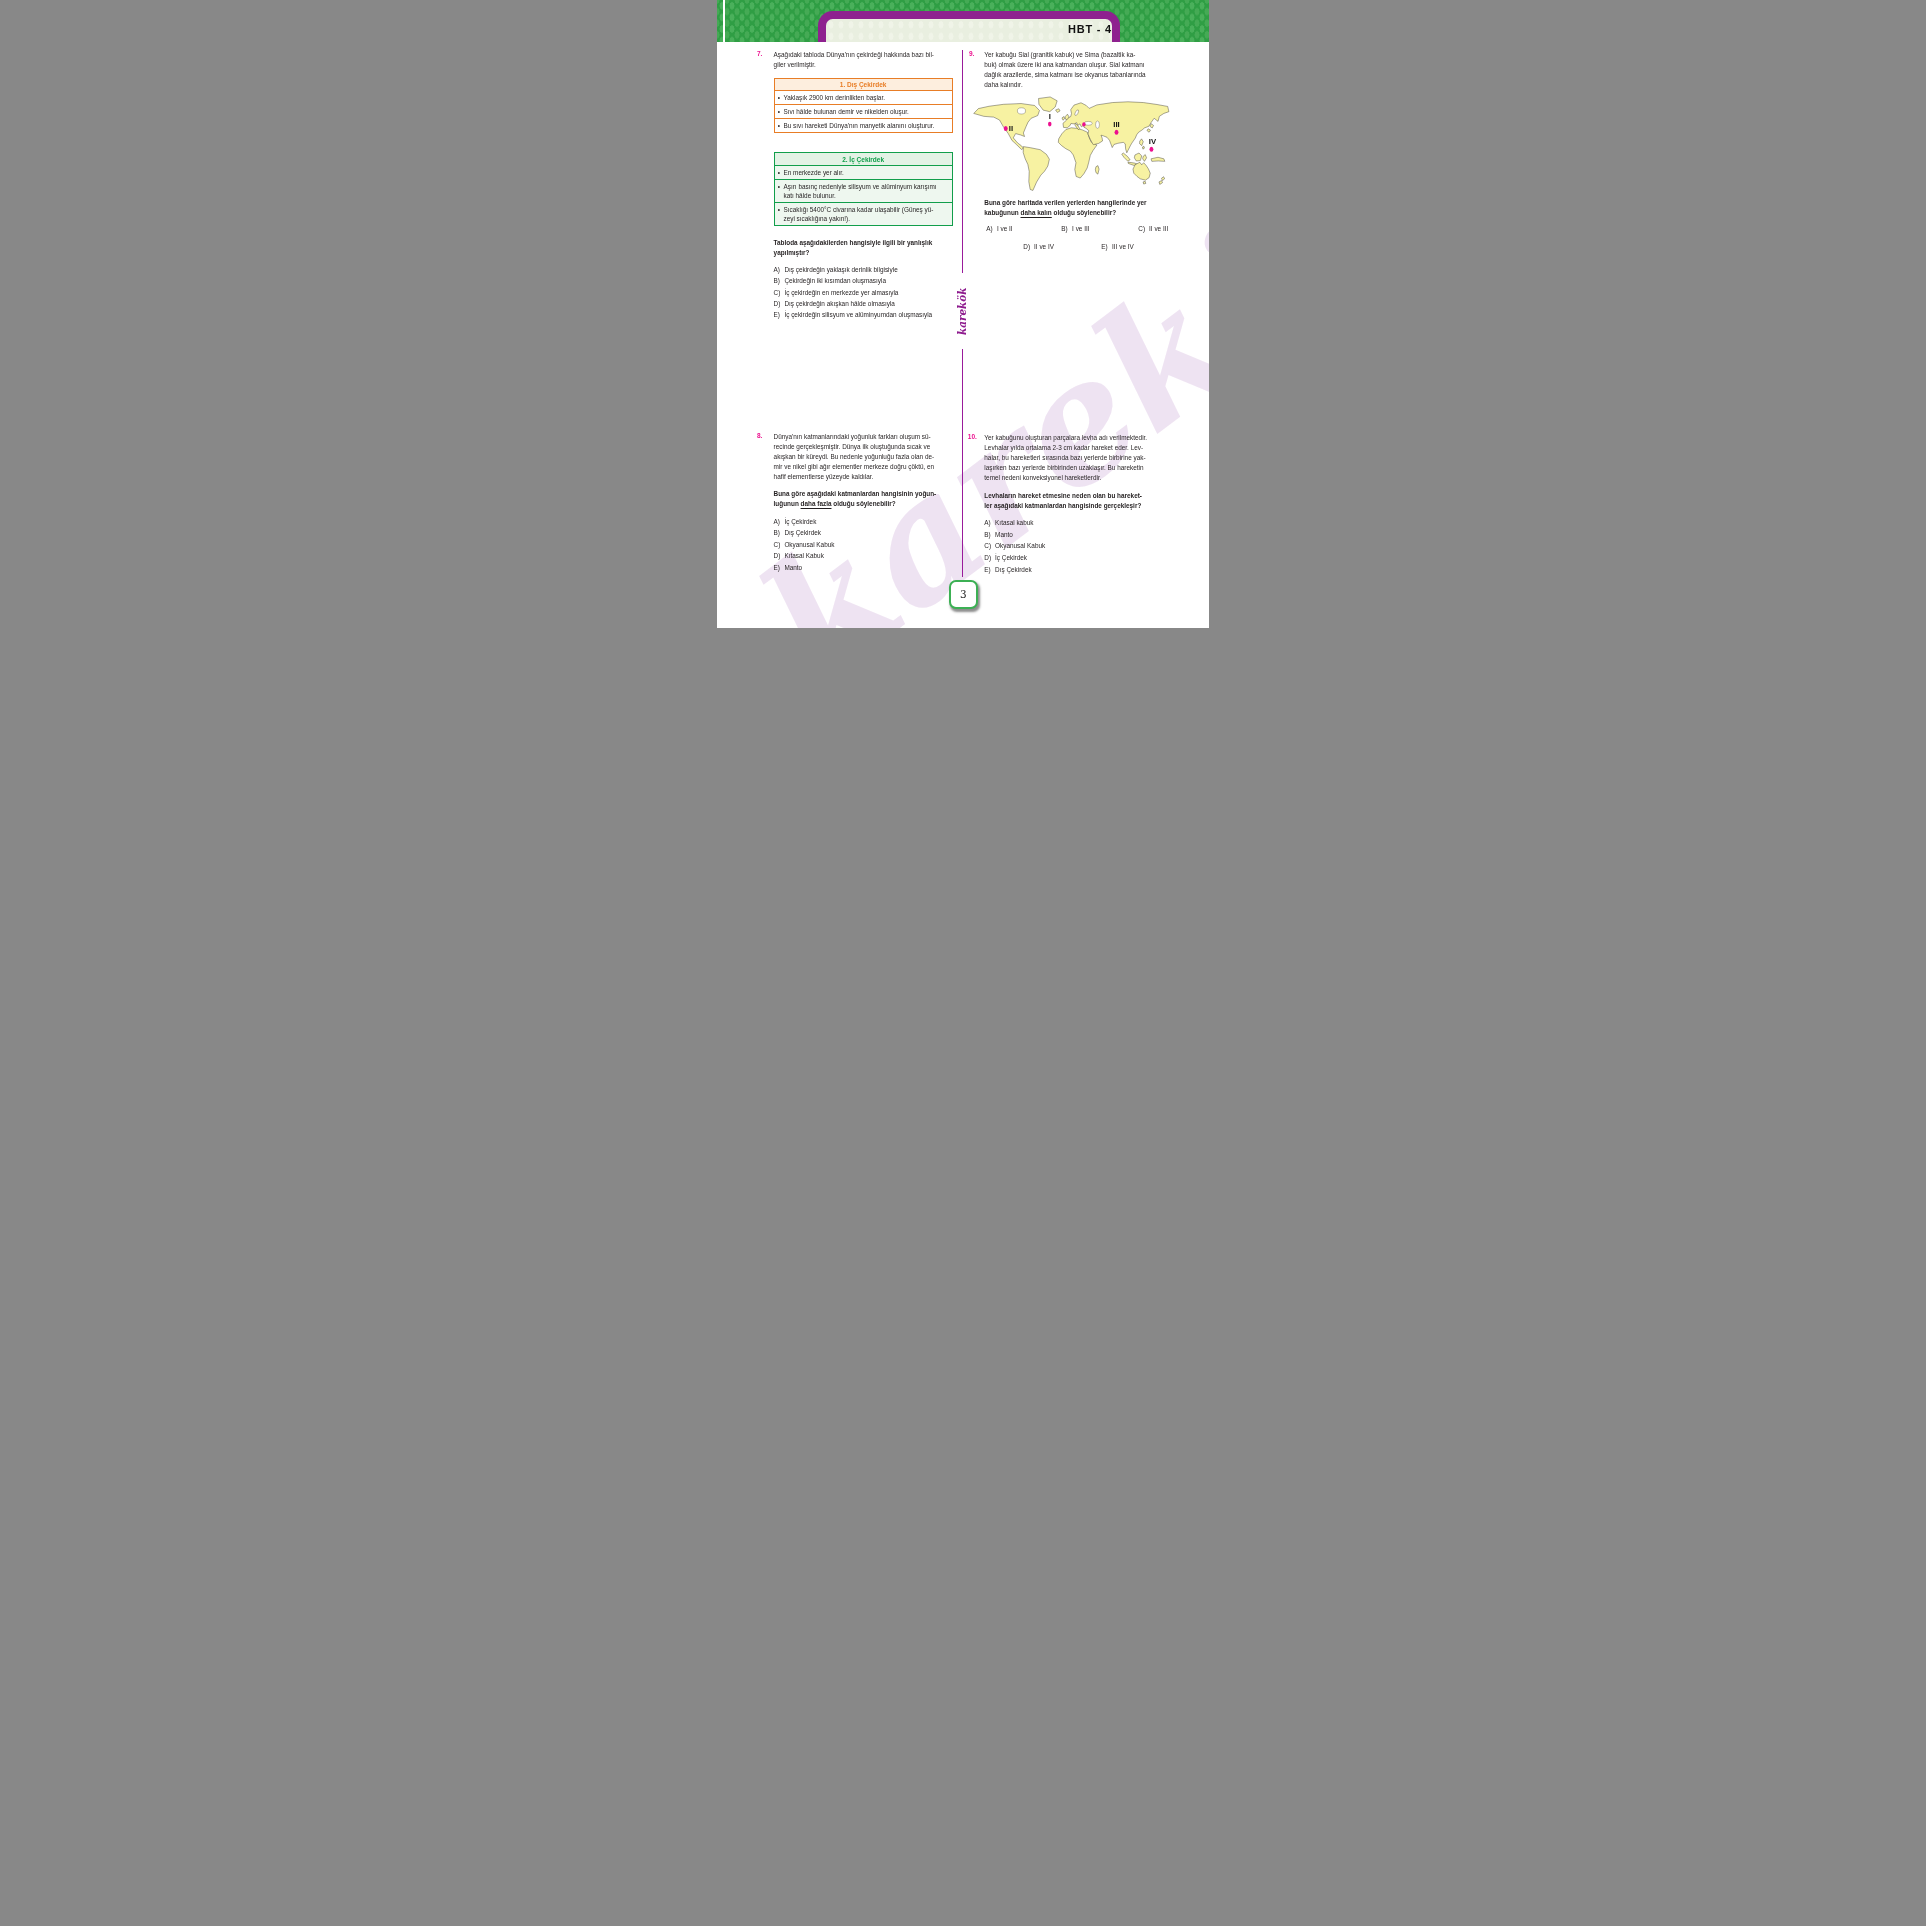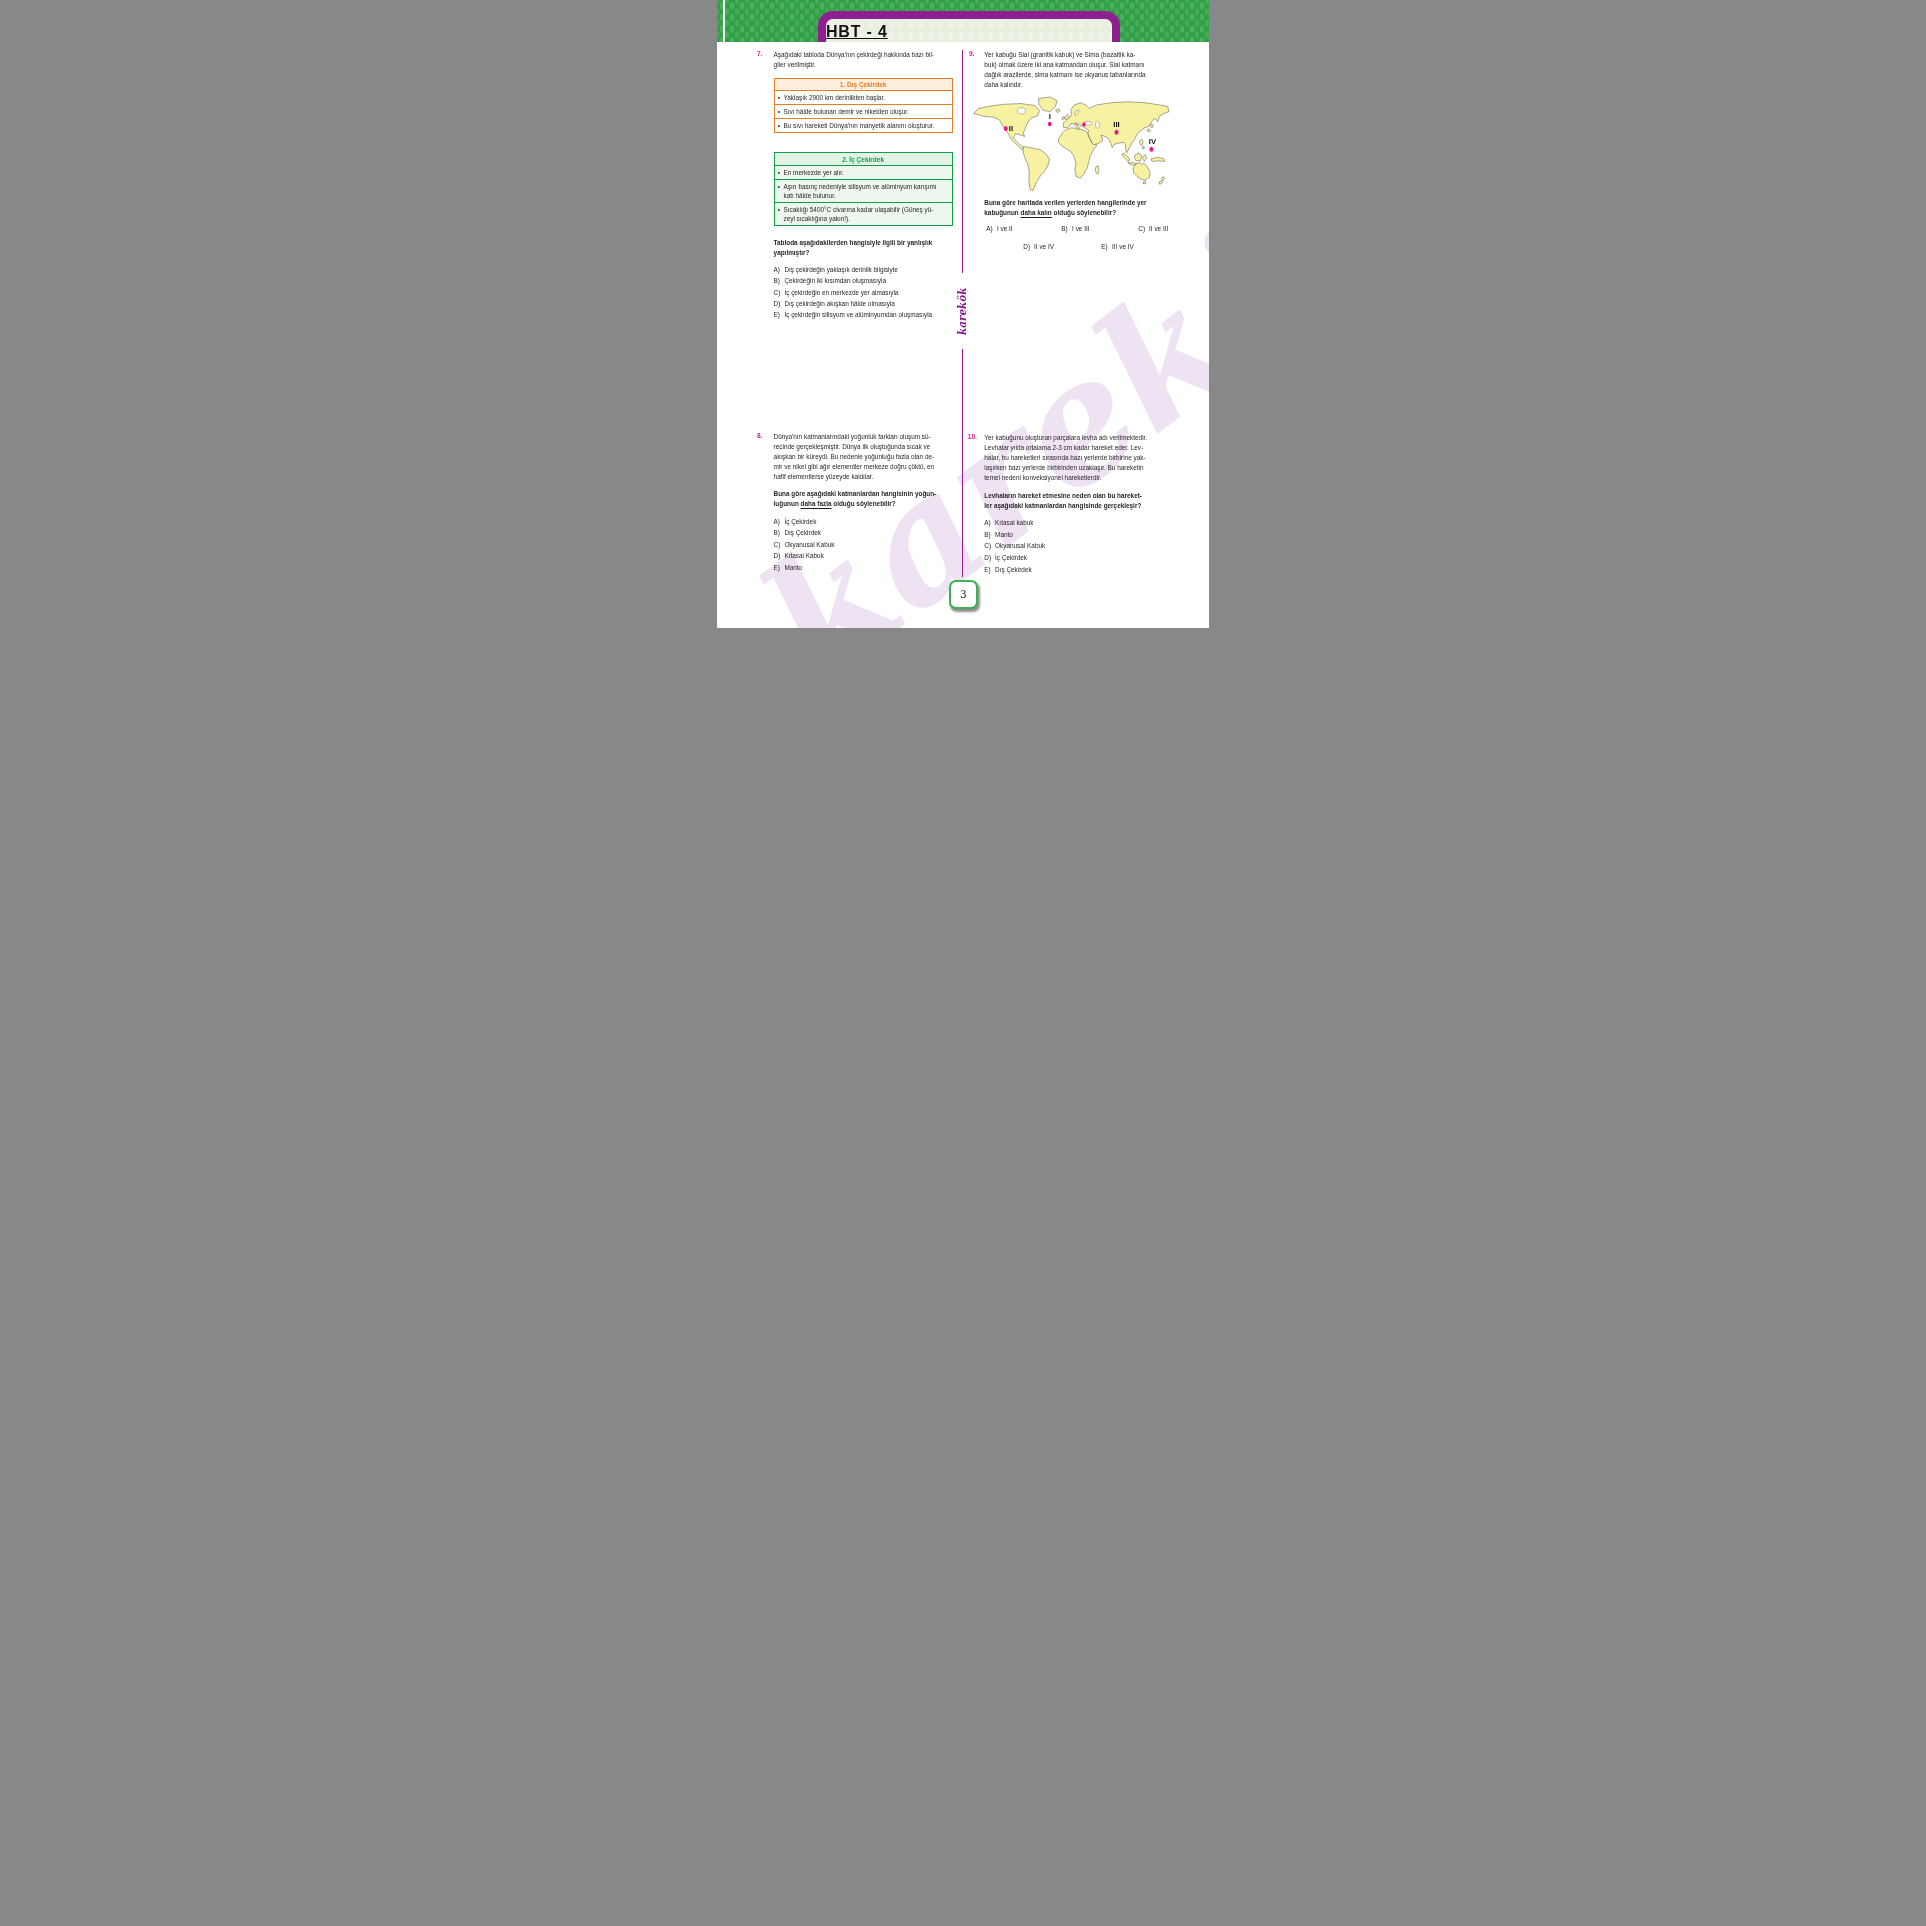--- a/index.html
+++ b/index.html
@@ -15,21 +15,21 @@
         background-image:
           radial-gradient(ellipse 4.2px 5.8px at center,#4ab05b 59%,rgba(0,0,0,0) 61%),
           radial-gradient(ellipse 4.2px 5.8px at center,#45aa55 59%,rgba(0,0,0,0) 61%);
         background-size:10px 11.6px,10px 11.6px;background-position:0 0,5px 5.8px;}
   .band-slit{position:absolute;left:5.8px;top:0;width:2.3px;height:100%;background:#fff;}
   .hbt-box{position:absolute;left:101px;top:11.2px;width:302px;height:42px;box-sizing:border-box;
         border:8px solid #8e218f;border-bottom:none;border-radius:14.6px 14.6px 0 0;
         background-color:#e9efe0;
         background-image:radial-gradient(ellipse 4.2px 5.8px at center,#f0f4e8 59%,rgba(0,0,0,0) 61%);
         background-size:10px 11.6px;}
-  .hbt-title{margin-top:3.5px;text-align:left;font-size:16px;font-weight:bold;letter-spacing:0.8px;color:#111;text-decoration:underline;}
+  .hbt-title{margin-top:3.5px;text-align:right;font-size:11px;font-weight:bold;letter-spacing:0.8px;color:#111;}
   
   .divider-seg{position:absolute;left:245px;width:1.2px;background:#991b9b;z-index:1;}
   .divider-brand{position:absolute;left:238px;top:275px;width:14.6px;height:72px;z-index:1;
         display:flex;align-items:center;justify-content:center;
         writing-mode:vertical-rl;transform:rotate(180deg);
         font-family:"DejaVu Serif",serif;font-style:italic;font-weight:bold;font-size:10.4px;color:#8e1b8e;}
   
   .qblock{position:absolute;z-index:1;}
   .qnum{position:absolute;left:0;top:0;font-size:6.5px;font-weight:bold;color:#ec108f;}
   .qcontent{margin-left:16.6px;width:180px;}

